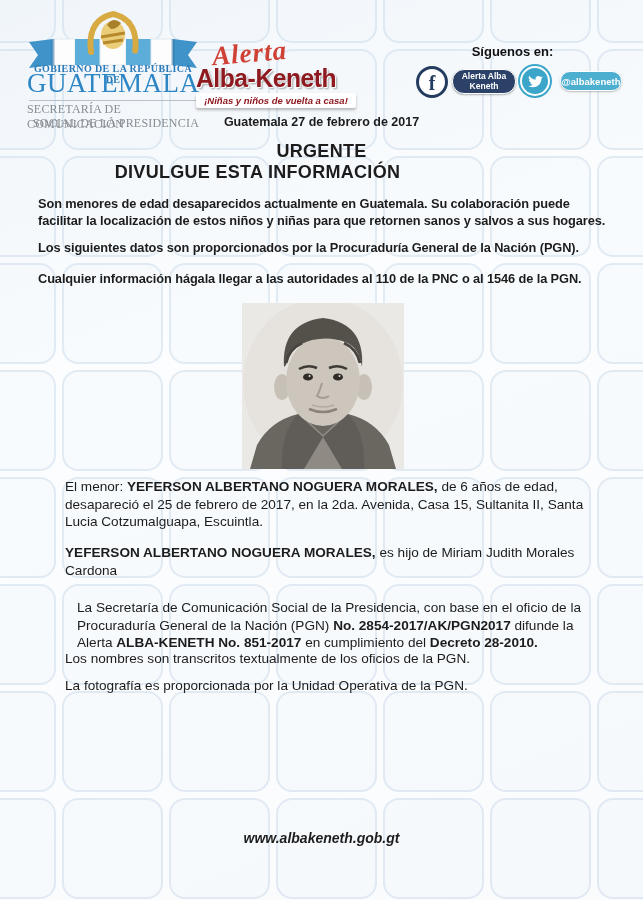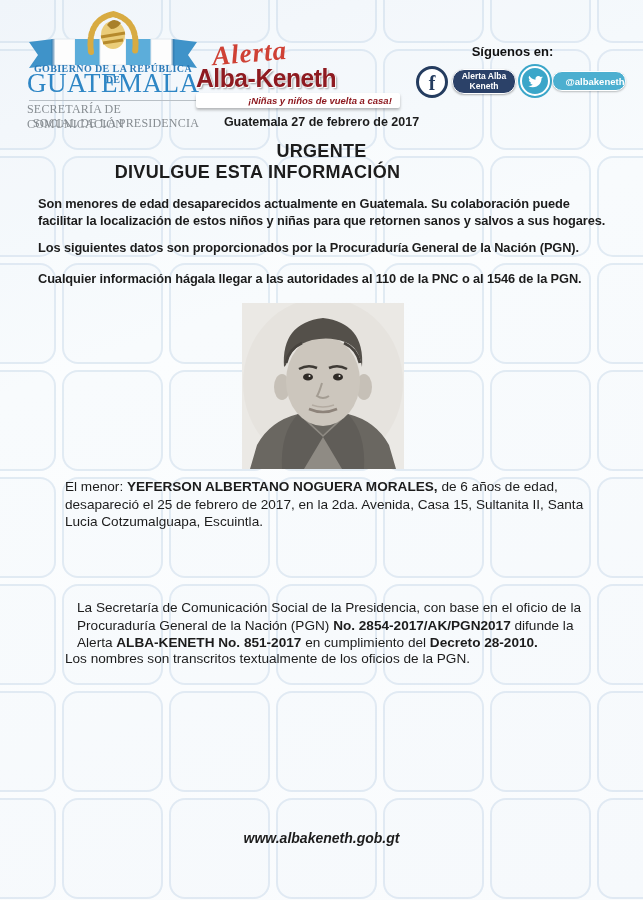--- a/index.html
+++ b/index.html
@@ -28,41 +28,41 @@
   .alba-logo{position:absolute;left:196px;top:38px;width:164px;height:72px;}
   .alba-script{position:absolute;left:16px;top:0px;
     font-family:"Liberation Serif",serif;font-style:italic;font-weight:bold;
     font-size:27px;color:#cf4135;transform:rotate(-5deg);letter-spacing:1px;}
   .alba-name{position:absolute;left:0px;top:25px;
     font-size:26px;font-weight:bold;color:#8e1a20;letter-spacing:-.5px;
     transform:scaleX(.95);transform-origin:left;
     text-shadow:1px 1px 0 #fff,2px 2px 2px rgba(60,60,60,.45);}
   .alba-tagline{position:absolute;left:0px;top:55px;width:160px;height:15px;
     background:#fff;border-radius:2px;box-shadow:0 2px 3px rgba(80,80,80,.4);
-    display:flex;align-items:center;justify-content:center;padding-left:44px;}
+    display:flex;align-items:center;justify-content:center;}
   .alba-tagline span{font-style:italic;font-weight:bold;font-size:9.5px;color:#8e1a20;}
   
   .social{position:absolute;left:410px;top:44px;width:205px;}
   .social-title{text-align:center;font-weight:bold;font-size:13px;color:#111;}
   .social-row{position:relative;height:34px;margin-top:6px;}
   .fb-icon{position:absolute;left:6px;top:1px;width:26px;height:26px;border-radius:50%;
     background:#fff;border:3px solid #243c5f;display:flex;align-items:center;justify-content:center;}
   .fb-icon span{font-family:"Liberation Serif",serif;font-weight:bold;font-size:20px;
     color:#243c5f;margin-top:3px;}
   .fb-badge{position:absolute;left:42px;top:4px;width:62px;height:23px;border-radius:12px;
     background:#2b4168;border:1.5px solid #fff;box-shadow:0 1px 2px rgba(0,0,0,.3);
     display:flex;flex-direction:column;align-items:center;justify-content:center;}
   .fb-badge span{color:#fff;font-weight:bold;font-size:8.5px;line-height:9.5px;}
   .tw-icon{position:absolute;left:110px;top:1px;width:26px;height:26px;border-radius:50%;
     background:#3ba6c9;border:2px solid #fff;box-shadow:0 0 0 2px #3ba6c9;
     display:flex;align-items:center;justify-content:center;}
-  .tw-badge{position:absolute;left:142px;top:6px;width:60px;height:18px;border-radius:10px;
+  .tw-badge{position:absolute;left:150px;top:6px;width:60px;height:18px;border-radius:10px;
     background:#4cafd0;border:1.5px solid #fff;box-shadow:0 1px 2px rgba(0,0,0,.25);
     display:flex;align-items:center;justify-content:center;
-    color:#fff;font-weight:bold;font-size:9.5px;padding-left:12px;}
+    color:#fff;font-weight:bold;font-size:9.5px;}
   
   .date-line{position:absolute;top:115px;left:0;width:643px;text-align:center;
     font-weight:bold;font-size:12.5px;}
   .headline1{position:absolute;top:141px;left:0;width:643px;text-align:center;
     font-weight:bold;font-size:18px;letter-spacing:.3px;}
   .headline2{position:absolute;top:162px;left:0;width:515px;text-align:center;
     font-weight:bold;font-size:18px;letter-spacing:.3px;}
   .intro{position:absolute;left:38px;width:568px;font-weight:bold;font-size:12.8px;
     line-height:16.5px;letter-spacing:-.1px;}
   .body-p{position:absolute;left:65px;width:524px;font-size:13.6px;line-height:17.5px;}
@@ -219,19 +219,23 @@
     <circle cx="67.5" cy="73" r="1" fill="#e8e5e0"></circle>
     <circle cx="97.5" cy="73" r="1" fill="#e8e5e0"></circle>
     <path d="M80,80 Q77,90 75,93 Q81,97 87,93" stroke="#a39c92" stroke-width="2" fill="none"></path>
     <path d="M67,106 Q81,112 95,106" stroke="#8d837a" stroke-width="2.5" fill="none"></path>
     <path d="M70,102 Q81,106 92,102" stroke="#b3aba1" stroke-width="1.5" fill="none"></path>
   </svg>
 
   <p class="body-p" style="top:478px;margin:0;">
     <span>El menor: </span><b>YEFERSON ALBERTANO NOGUERA MORALES,</b><span> de 6 años de edad, desapareció el 25 de febrero de 2017, en la 2da. Avenida, Casa 15, Sultanita II, Santa Lucia Cotzumalguapa, Escuintla.</span>
   </p>
+  <p class="body-p" style="top:544px;margin:0;">
+    <b>YEFERSON ALBERTANO NOGUERA MORALES,</b><span> es hijo de Miriam Judith Morales Cardona</span>
+  </p>
   <p class="body-p" style="top:587px;margin:12px;">
     <span>La Secretaría de Comunicación Social de la Presidencia, con base en el oficio de la Procuraduría General de la Nación (PGN) </span><b>No. 2854-2017/AK/PGN2017</b><span> difunde la Alerta </span><b>ALBA-KENETH No. 851-2017</b><span> en cumplimiento del </span><b>Decreto 28-2010.</b>
   </p>
   <p class="body-p" style="top:650px;margin:0;">Los nombres son transcritos textualmente de los oficios de la PGN.</p>
+  <p class="body-p" style="top:677px;margin:0;">La fotografía es proporcionada por la Unidad Operativa de la PGN.</p>
 
   <div class="footer-url">www.albakeneth.gob.gt</div>
 </div>
 
 </body></html>

